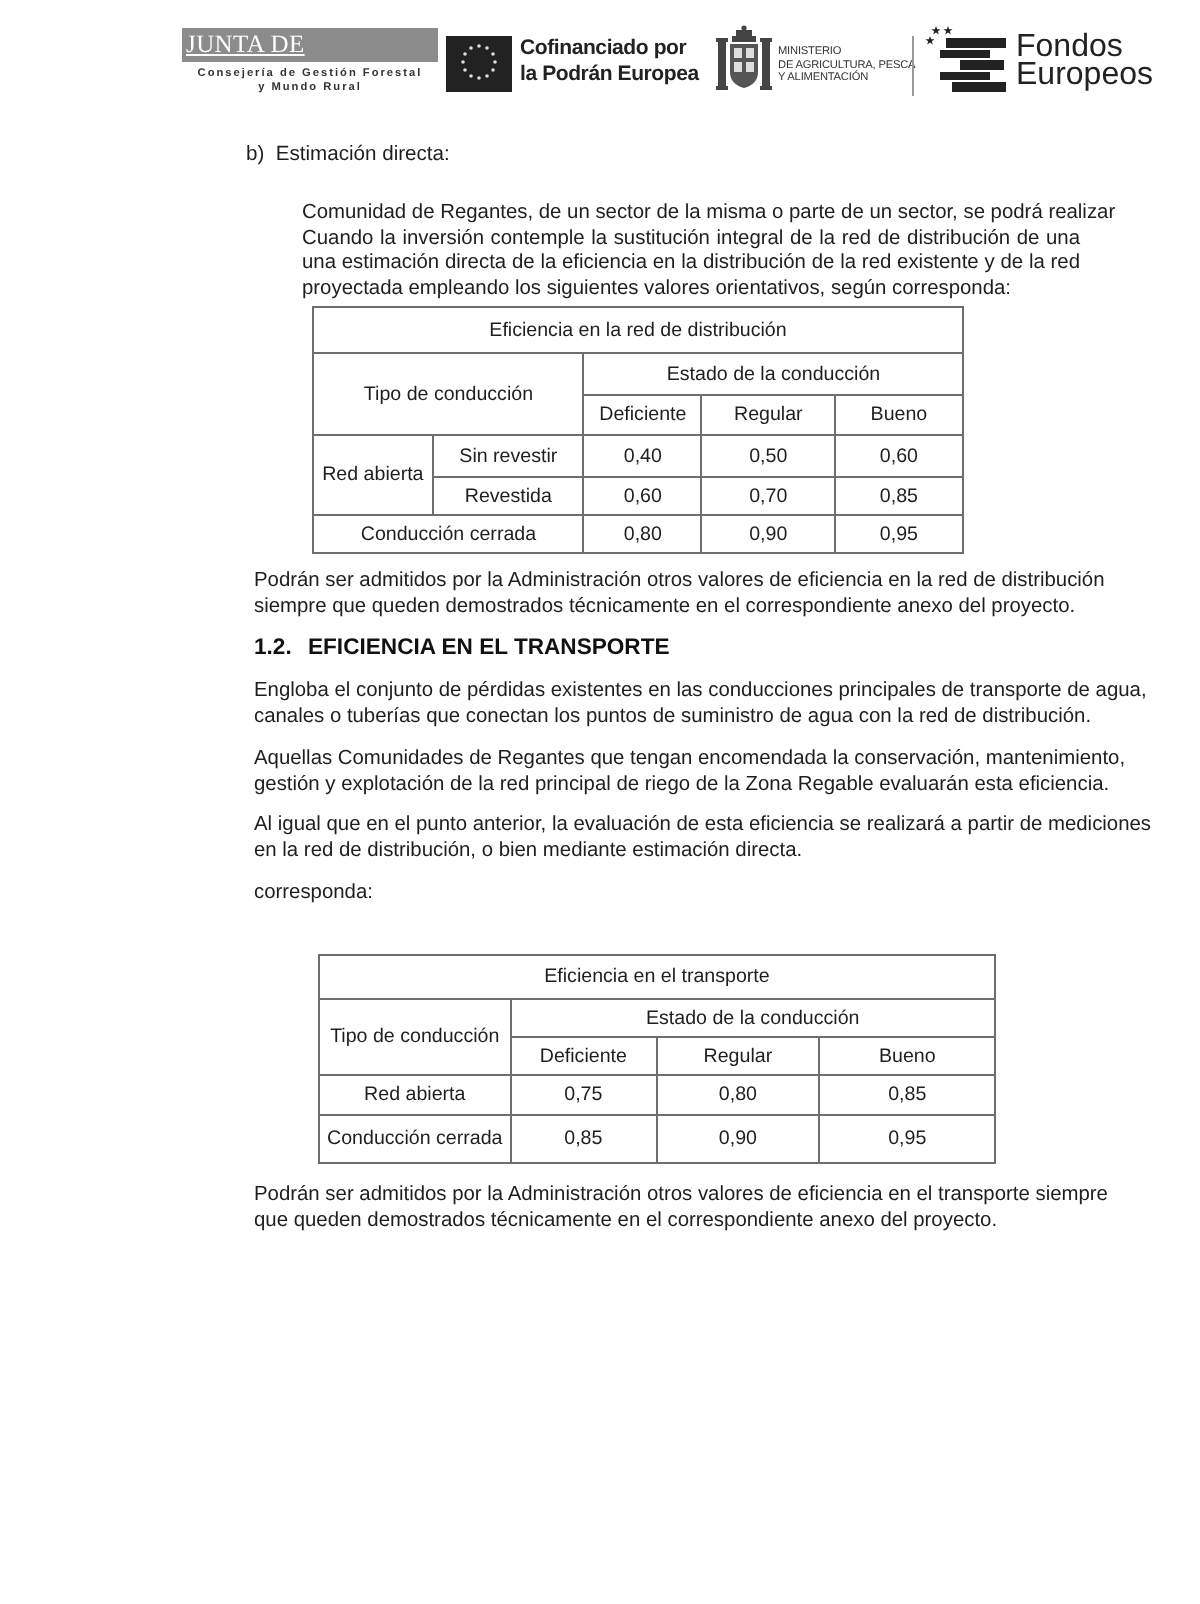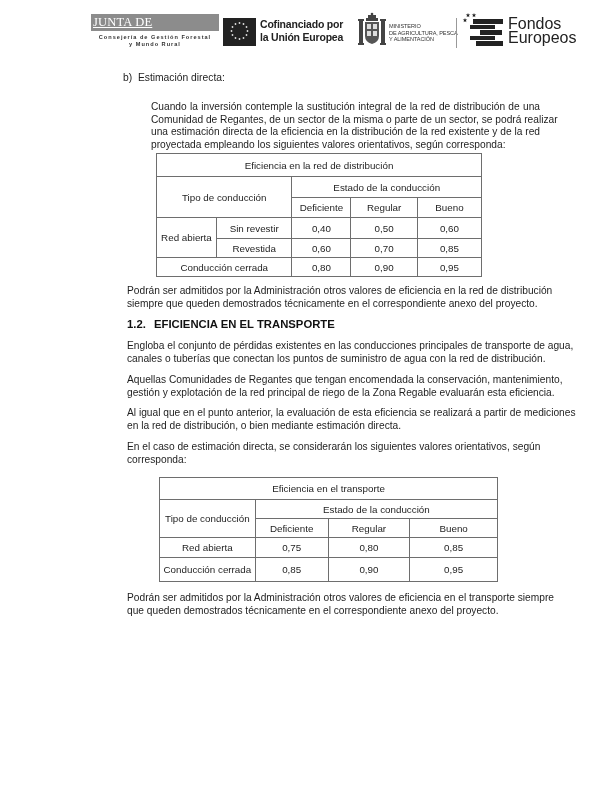--- a/index.html
+++ b/index.html
@@ -85,21 +85,21 @@
           <circle cx="12.5" cy="20" r="0.9"></circle>
           <circle cx="9.5" cy="17" r="0.9"></circle>
         <circle cx="8.5" cy="13" r="0.9"></circle>
           <circle cx="9.5" cy="9" r="0.9"></circle>
           <circle cx="12.5" cy="6" r="0.9"></circle>
       </g>
     </svg>
   </div>
   <div class="eu-text">
     <div>Cofinanciado por</div>
-    <div>la Unión Europea</div>
+    <div>la Podrán Europea</div>
   </div>
 
   <div class="ministerio">
     <svg class="crest" viewBox="0 0 30 36">
       <g fill="#444">
         <path d="M11 3 h8 v3 h-8 z"></path>
         <circle cx="15" cy="2" r="1.3"></circle>
         <path d="M9 6 h12 v3 h-12 z"></path>
         <path d="M8 10 h14 v14 q0 6 -7 8 q-7 -2 -7 -8 z" fill="#555"></path>
         <path d="M2 9 h4 v22 h-4 z"></path>
@@ -138,22 +138,22 @@
     <div class="fondos-text">
       <div>Fondos</div>
       <div>Europeos</div>
     </div>
   </div>
 </div>
 
 <div class="subhead">b)&nbsp; Estimación directa:</div>
 
 <div class="p" style="left:151px; top:101px; width:389px;">
+  <span class="ln">Comunidad de Regantes, de un sector de la misma o parte de un sector, se podrá realizar</span>
   <span class="ln">Cuando la inversión contemple la sustitución integral de la red de distribución de una</span>
-  <span class="ln">Comunidad de Regantes, de un sector de la misma o parte de un sector, se podrá realizar</span>
   <span class="ln">una estimación directa de la eficiencia en la distribución de la red existente y de la red</span>
   <span class="ln last">proyectada empleando los siguientes valores orientativos, según corresponda:</span>
 </div>
 
 <table class="t" id="t1">
   <colgroup>
       <col class="c1">
       <col class="c2">
       <col class="c3">
       <col class="c4">
@@ -212,21 +212,20 @@
   <span class="ln">Aquellas Comunidades de Regantes que tengan encomendada la conservación, mantenimiento,</span>
   <span class="ln last">gestión y explotación de la red principal de riego de la Zona Regable evaluarán esta eficiencia.</span>
 </div>
 
 <div class="p" style="left:127px; top:407px; width:413px;">
   <span class="ln">Al igual que en el punto anterior, la evaluación de esta eficiencia se realizará a partir de mediciones</span>
   <span class="ln last">en la red de distribución, o bien mediante estimación directa.</span>
 </div>
 
 <div class="p" style="left:127px; top:441px; width:413px;">
-  <span class="ln">En el caso de estimación directa, se considerarán los siguientes valores orientativos, según</span>
   <span class="ln last">corresponda:</span>
 </div>
 
 <table class="t" id="t2">
   <colgroup>
       <col class="c1">
       <col class="c2">
       <col class="c3">
       <col class="c4">
     </colgroup>

